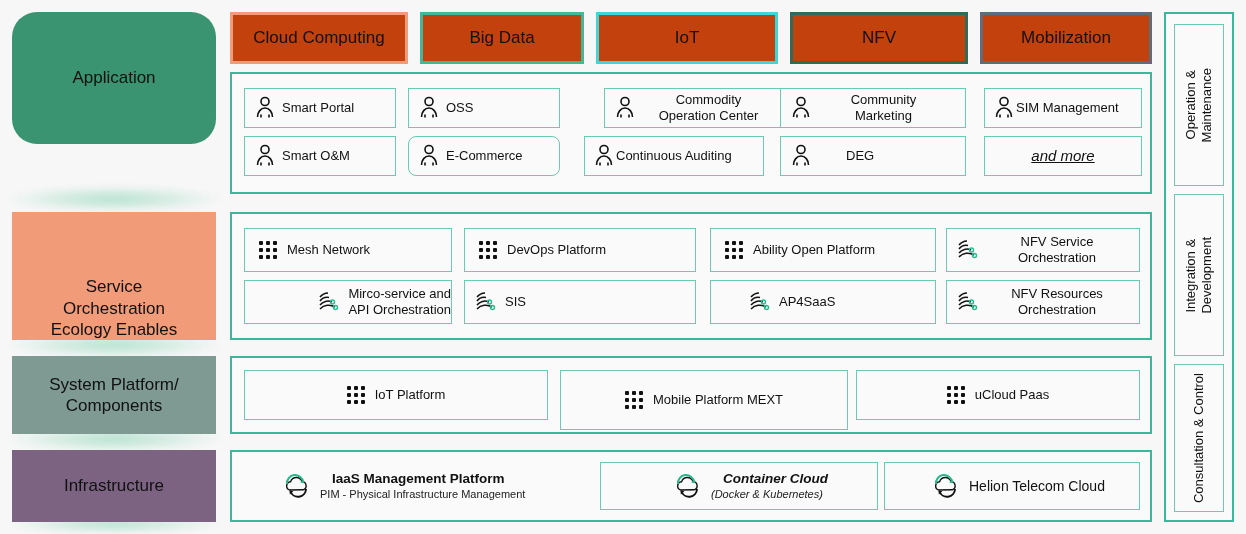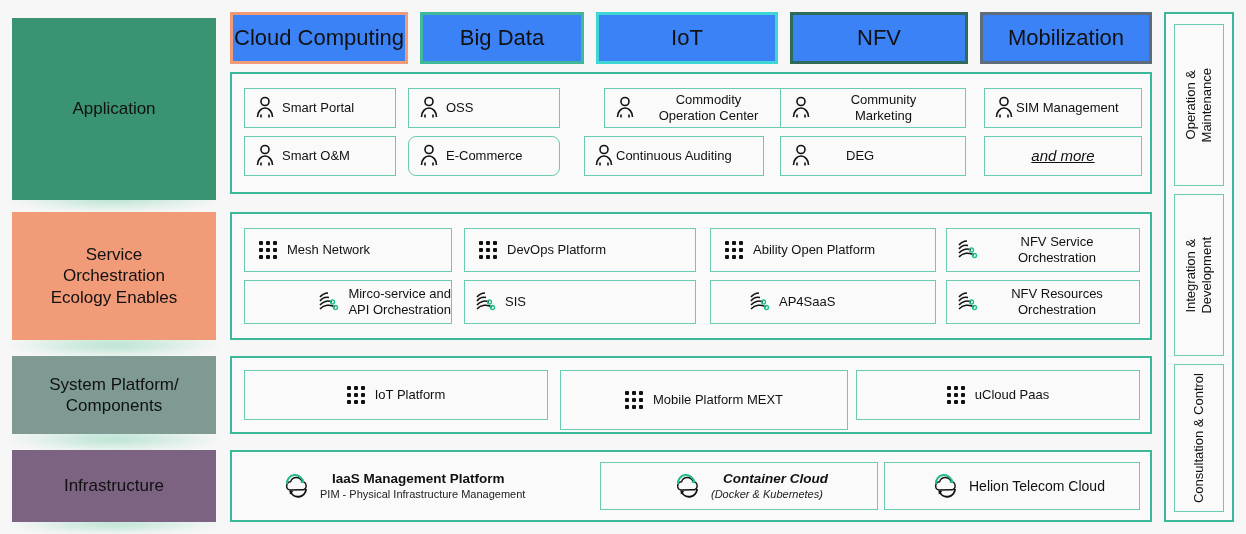--- a/index.html
+++ b/index.html
@@ -23,42 +23,42 @@
   .layer-label {
     position: absolute;
     left: 12px;
     display: flex; align-items: center; justify-content: center;
     text-align: center;
     font-size: 17px;
     line-height: 1.25;
     color: #111;
     width: 204px;
   }
-  .layer-label.app   { top: 18px;  height: 182px; background: #3a9471; }
-  .layer-label.svc   { top: 212px; height: 128px; background: #f29b78; }
+  .layer-label.app   { top: 12px;  height: 132px; background: #3a9471; border-radius: 25px; }
+  .layer-label.svc   { top: 212px; height: 128px; background: #f29b78; align-items: flex-end; }
   .layer-label.sys   { top: 356px; height: 78px;  background: #7e9a93; }
   .layer-label.inf   { top: 450px; height: 72px;  background: #7d6382; }
 
   
   .label-glow {
     position: absolute; left: 6px; width: 216px;
     background: radial-gradient(ellipse at center, rgba(168,222,200,.85) 0%, rgba(168,222,200,0) 72%);
     filter: blur(3px);
   }
   .glow1 { top: 186px; height: 26px; }
   .glow2 { top: 332px; height: 26px; }
   .glow3 { top: 426px; height: 26px; }
   .glow4 { top: 514px; height: 20px; }
 
   
   .tabs { position: absolute; left: 230px; top: 12px; height: 52px; display: flex; gap: 12px; }
   .tab {
-    background: #3b82f6;
+    background: #c2410c;
     display: flex; align-items: center; justify-content: center;
-    font-size: 22px; color: #111;
+    font-size: 17px; color: #111;
     border: 3px solid #888;
     height: 52px;
   }
   .tab.t0 { width: 178px; }
   .tab.t1 { width: 164px; }
   .tab.t2 { width: 182px; }
   .tab.t3 { width: 178px; }
   .tab.t4 { width: 172px; }
 
   

